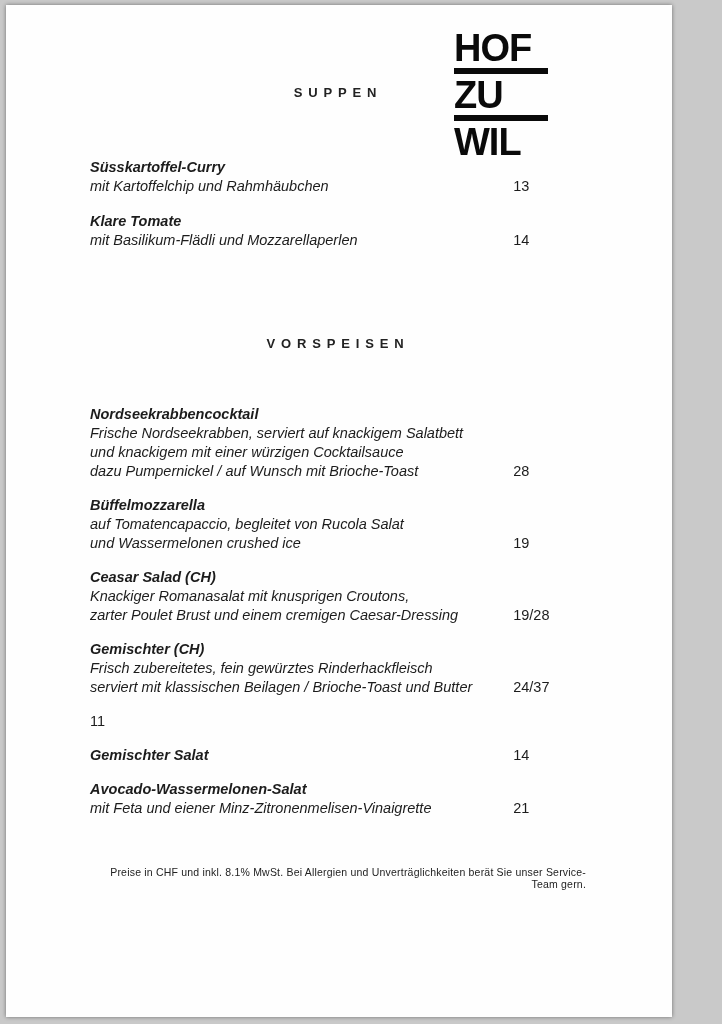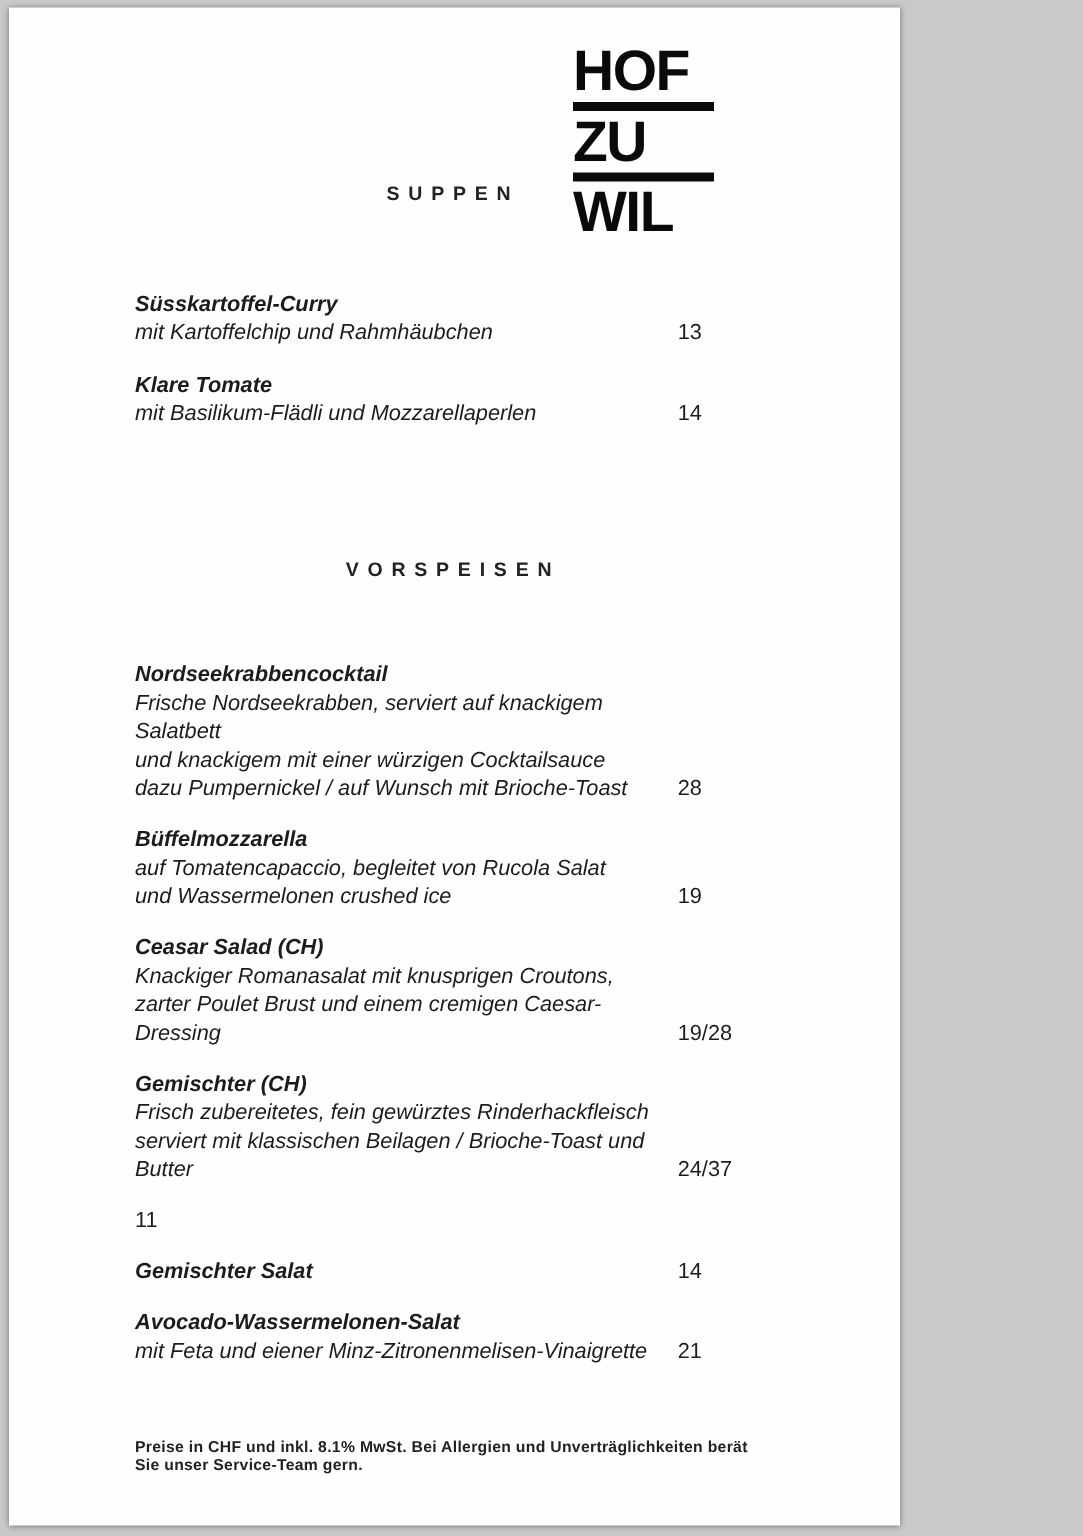--- a/index.html
+++ b/index.html
@@ -7,21 +7,21 @@
   body {
     position:relative;
     background:#c9c9c9;
     font-family:"Liberation Sans", sans-serif;
     color:#1c1c1c;
     overflow:hidden;
   }
   .page {
     position:absolute;
     left:6px; top:5px;
-    width:594px; height:1012px;
+    width:666px; height:1012px;
     background:#fefefe;
     box-shadow:0 0 4px rgba(0,0,0,0.45);
   }
   .logo {
     position:absolute;
     top:24px; right:124px;
     width:94px;
   }
   .logo-word {
     display:block;
@@ -34,21 +34,21 @@
   }
   .logo-word.ruled { border-bottom:6px solid #0a0a0a; margin-bottom:2px; }
   .menu { padding:0 86px 0 84px; }
   .section-title {
     font-size:13px;
     font-weight:bold;
     letter-spacing:0.45em;
     text-align:center;
     color:#222;
   }
-  .title-suppen { padding-top:116px; padding-bottom:58px; }
+  .title-suppen { padding-top:80px; padding-bottom:58px; }
   .title-vorspeisen { padding-top:70px; padding-bottom:54px; }
   .item { display:flex; margin-bottom:16px; }
   .sec-vorspeisen .item { margin-bottom:15px; }
   .item-left { width:465px; }
   .item-name {
     font-size:14.5px;
     font-weight:bold;
     font-style:italic;
     line-height:19px;
   }
@@ -59,25 +59,24 @@
   }
   .item-price {
     font-size:14.5px;
     line-height:19px;
     align-self:flex-end;
     width:80px;
     text-align:left;
   }
   .footer {
     margin-top:48px;
-    text-align:left;
+    text-align:right;
     font-size:10.5px;
     color:#222;
     letter-spacing:0.2px;
-    font-weight:bold;
   }
 </style>
 </head>
 <body>
 
 <div class="page">
 
   <div class="logo">
     <span class="logo-word ruled">HOF</span>
     <span class="logo-word ruled">ZU</span>

